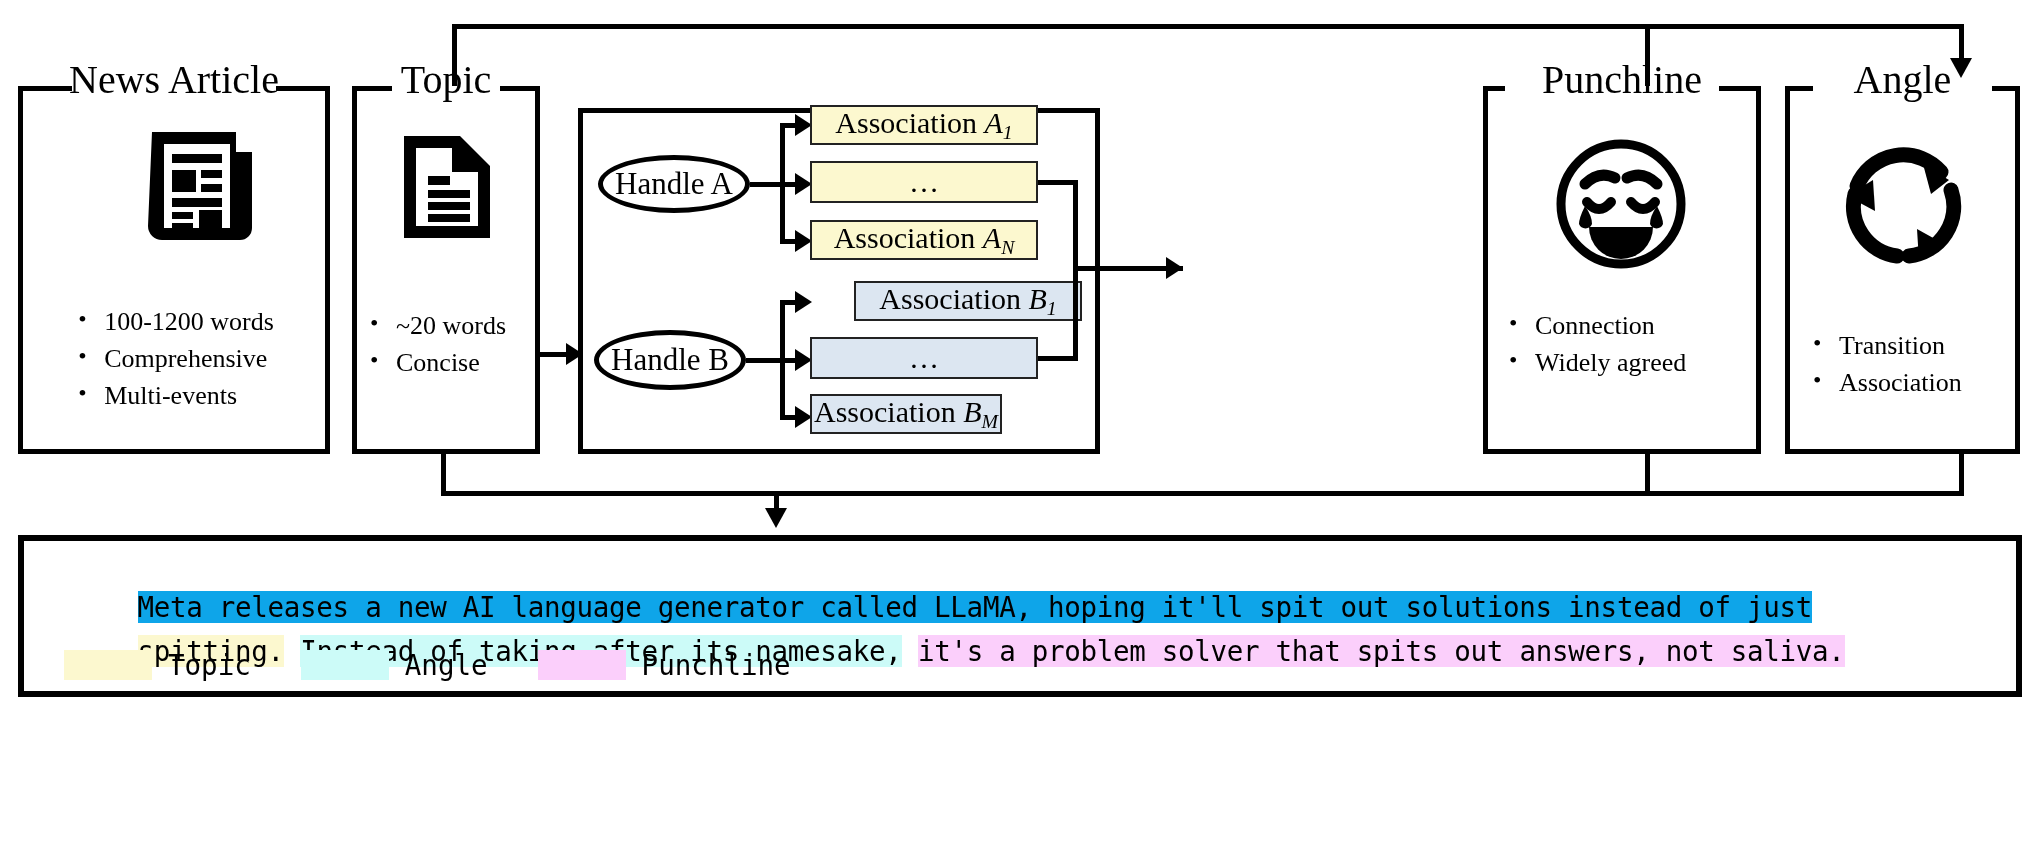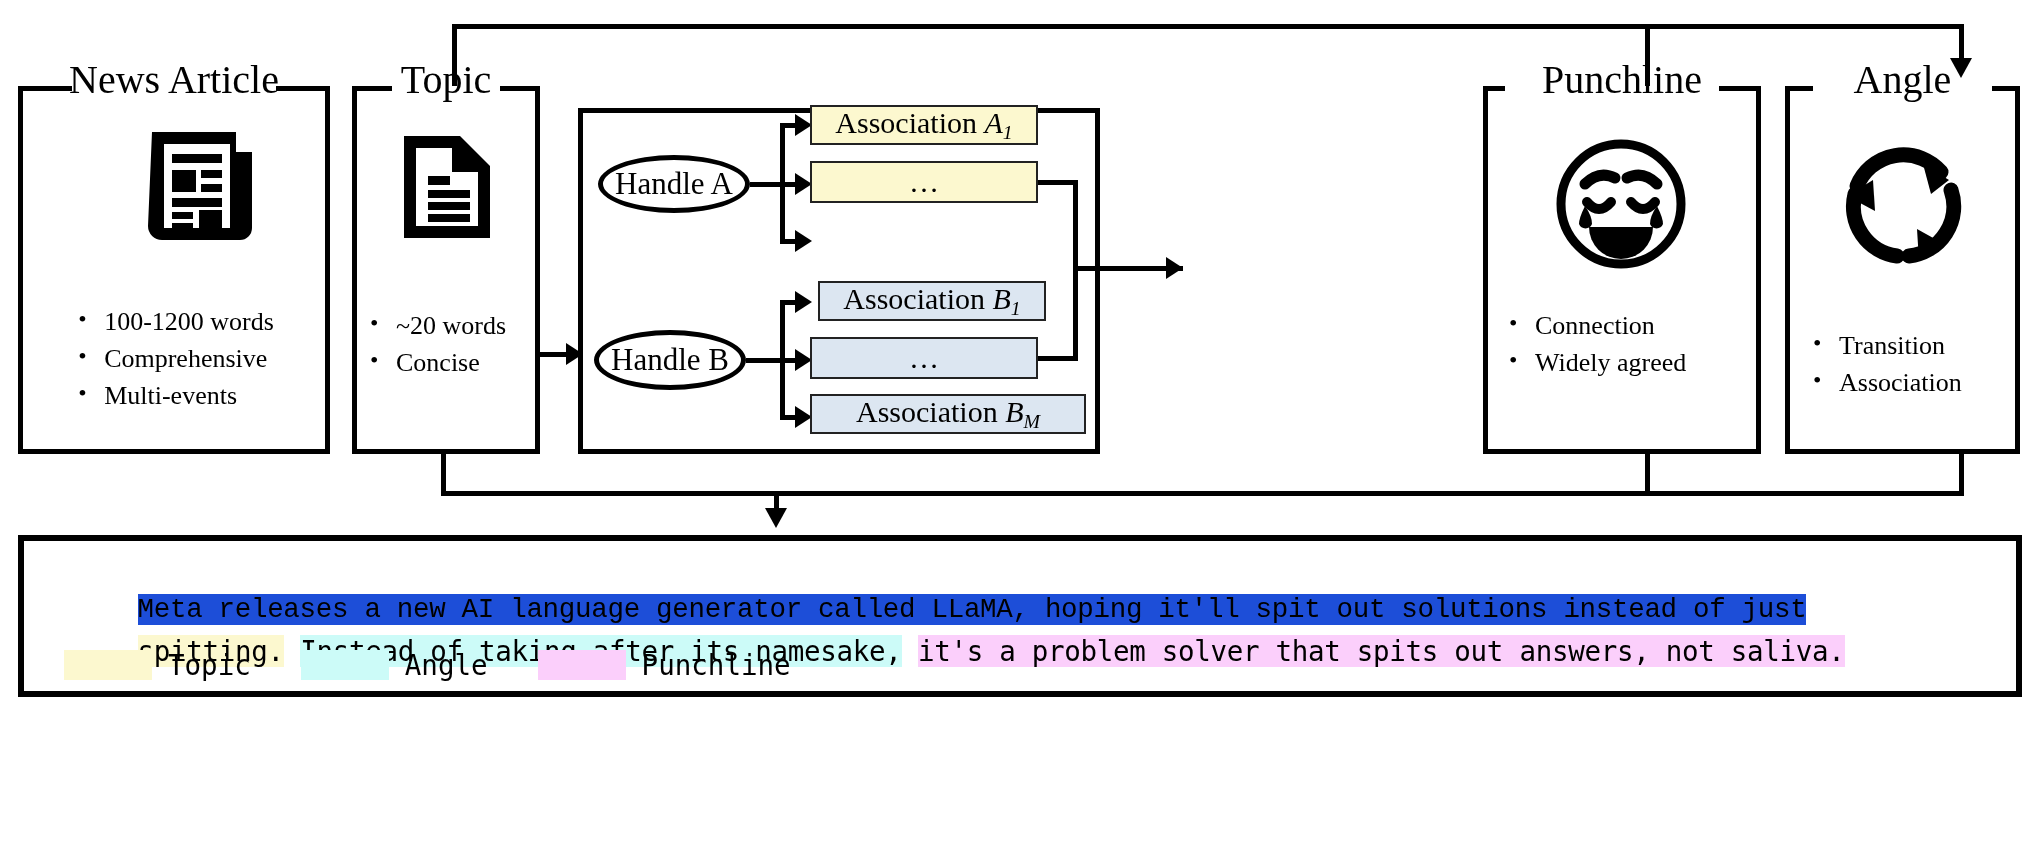--- a/index.html
+++ b/index.html
@@ -159,28 +159,31 @@
   <div class="ahead-r" style="left:795px;top:349px;"></div>
   <div class="hline" style="left:780px;top:415px;width:26px;"></div>
   <div class="ahead-r" style="left:795px;top:406px;"></div>
 
   <div class="chip" style="left:810px;top:105px;width:228px;height:40px;background:#fcf8cf;">
     <span><span>Association </span><i>A</i><sub>1</sub></span>
   </div>
   <div class="chip" style="left:810px;top:161px;width:228px;height:42px;background:#fcf8cf;">
     <span>…</span>
   </div>
-
-  <div class="chip" style="left:818px;top:281px;width:228px;height:40px;background:#dce6f1;">
+  <div class="chip" style="left:810px;top:220px;width:228px;height:40px;background:#fcf8cf;">
+    <span><span>Association </span><i>A</i><sub>N</sub></span>
+  </div>
+
+  <div class="chip" style="left:854px;top:281px;width:228px;height:40px;background:#dce6f1;">
     <span><span>Association </span><i>B</i><sub>1</sub></span>
   </div>
   <div class="chip" style="left:810px;top:337px;width:228px;height:42px;background:#dce6f1;">
     <span>…</span>
   </div>
-  <div class="chip" style="left:810px;top:394px;width:276px;height:40px;background:#dce6f1;">
+  <div class="chip" style="left:810px;top:394px;width:192px;height:40px;background:#dce6f1;">
     <span><span>Association </span><i>B</i><sub>M</sub></span>
   </div>
 
   <div class="hline" style="left:1038px;top:180px;width:40px;"></div>
   <div class="hline" style="left:1038px;top:356px;width:40px;"></div>
   <div class="vline" style="left:1073px;top:180px;height:181px;"></div>
 
   <div class="hline" style="left:1073px;top:266px;width:110px;"></div>
   <div class="ahead-r" style="left:1166px;top:257px;"></div>
 
@@ -242,21 +245,21 @@
 
   <div class="vline" style="left:441px;top:454px;height:42px;"></div>
   <div class="vline" style="left:1645px;top:454px;height:42px;"></div>
   <div class="vline" style="left:1959px;top:454px;height:42px;"></div>
   <div class="hline" style="left:441px;top:491px;width:1523px;"></div>
   <div class="vline" style="left:774px;top:491px;height:22px;"></div>
   <div class="ahead-d" style="left:765px;top:508px;"></div>
 
   <div id="outbox" style="left:18px;top:535px;width:2004px;height:162px;">
     <div class="mono outline-1">
-      <span style="background:#1d4ed8;font-family:Liberation Mono, monospace;">Meta releases a new AI language generator called LLaMA, hoping it'll spit out solutions instead of just</span>
+      <span style="background:#0ea5e9;">Meta releases a new AI language generator called LLaMA, hoping it'll spit out solutions instead of just</span>
     </div>
     <div class="mono outline-2">
       <span style="background:#fcf8cf;">spitting.</span><span> </span><span style="background:#ccfbf8;">Instead of taking after its namesake,</span><span> </span><span style="background:#fbcffb;">it's a problem solver that spits out answers, not saliva.</span>
     </div>
 
     <div class="legend">
       <span class="sw" style="background:#fcf8cf;"></span>
       <span class="lb">Topic</span>
       <span class="sw" style="background:#ccfbf8;"></span>
       <span class="lb">Angle</span>

